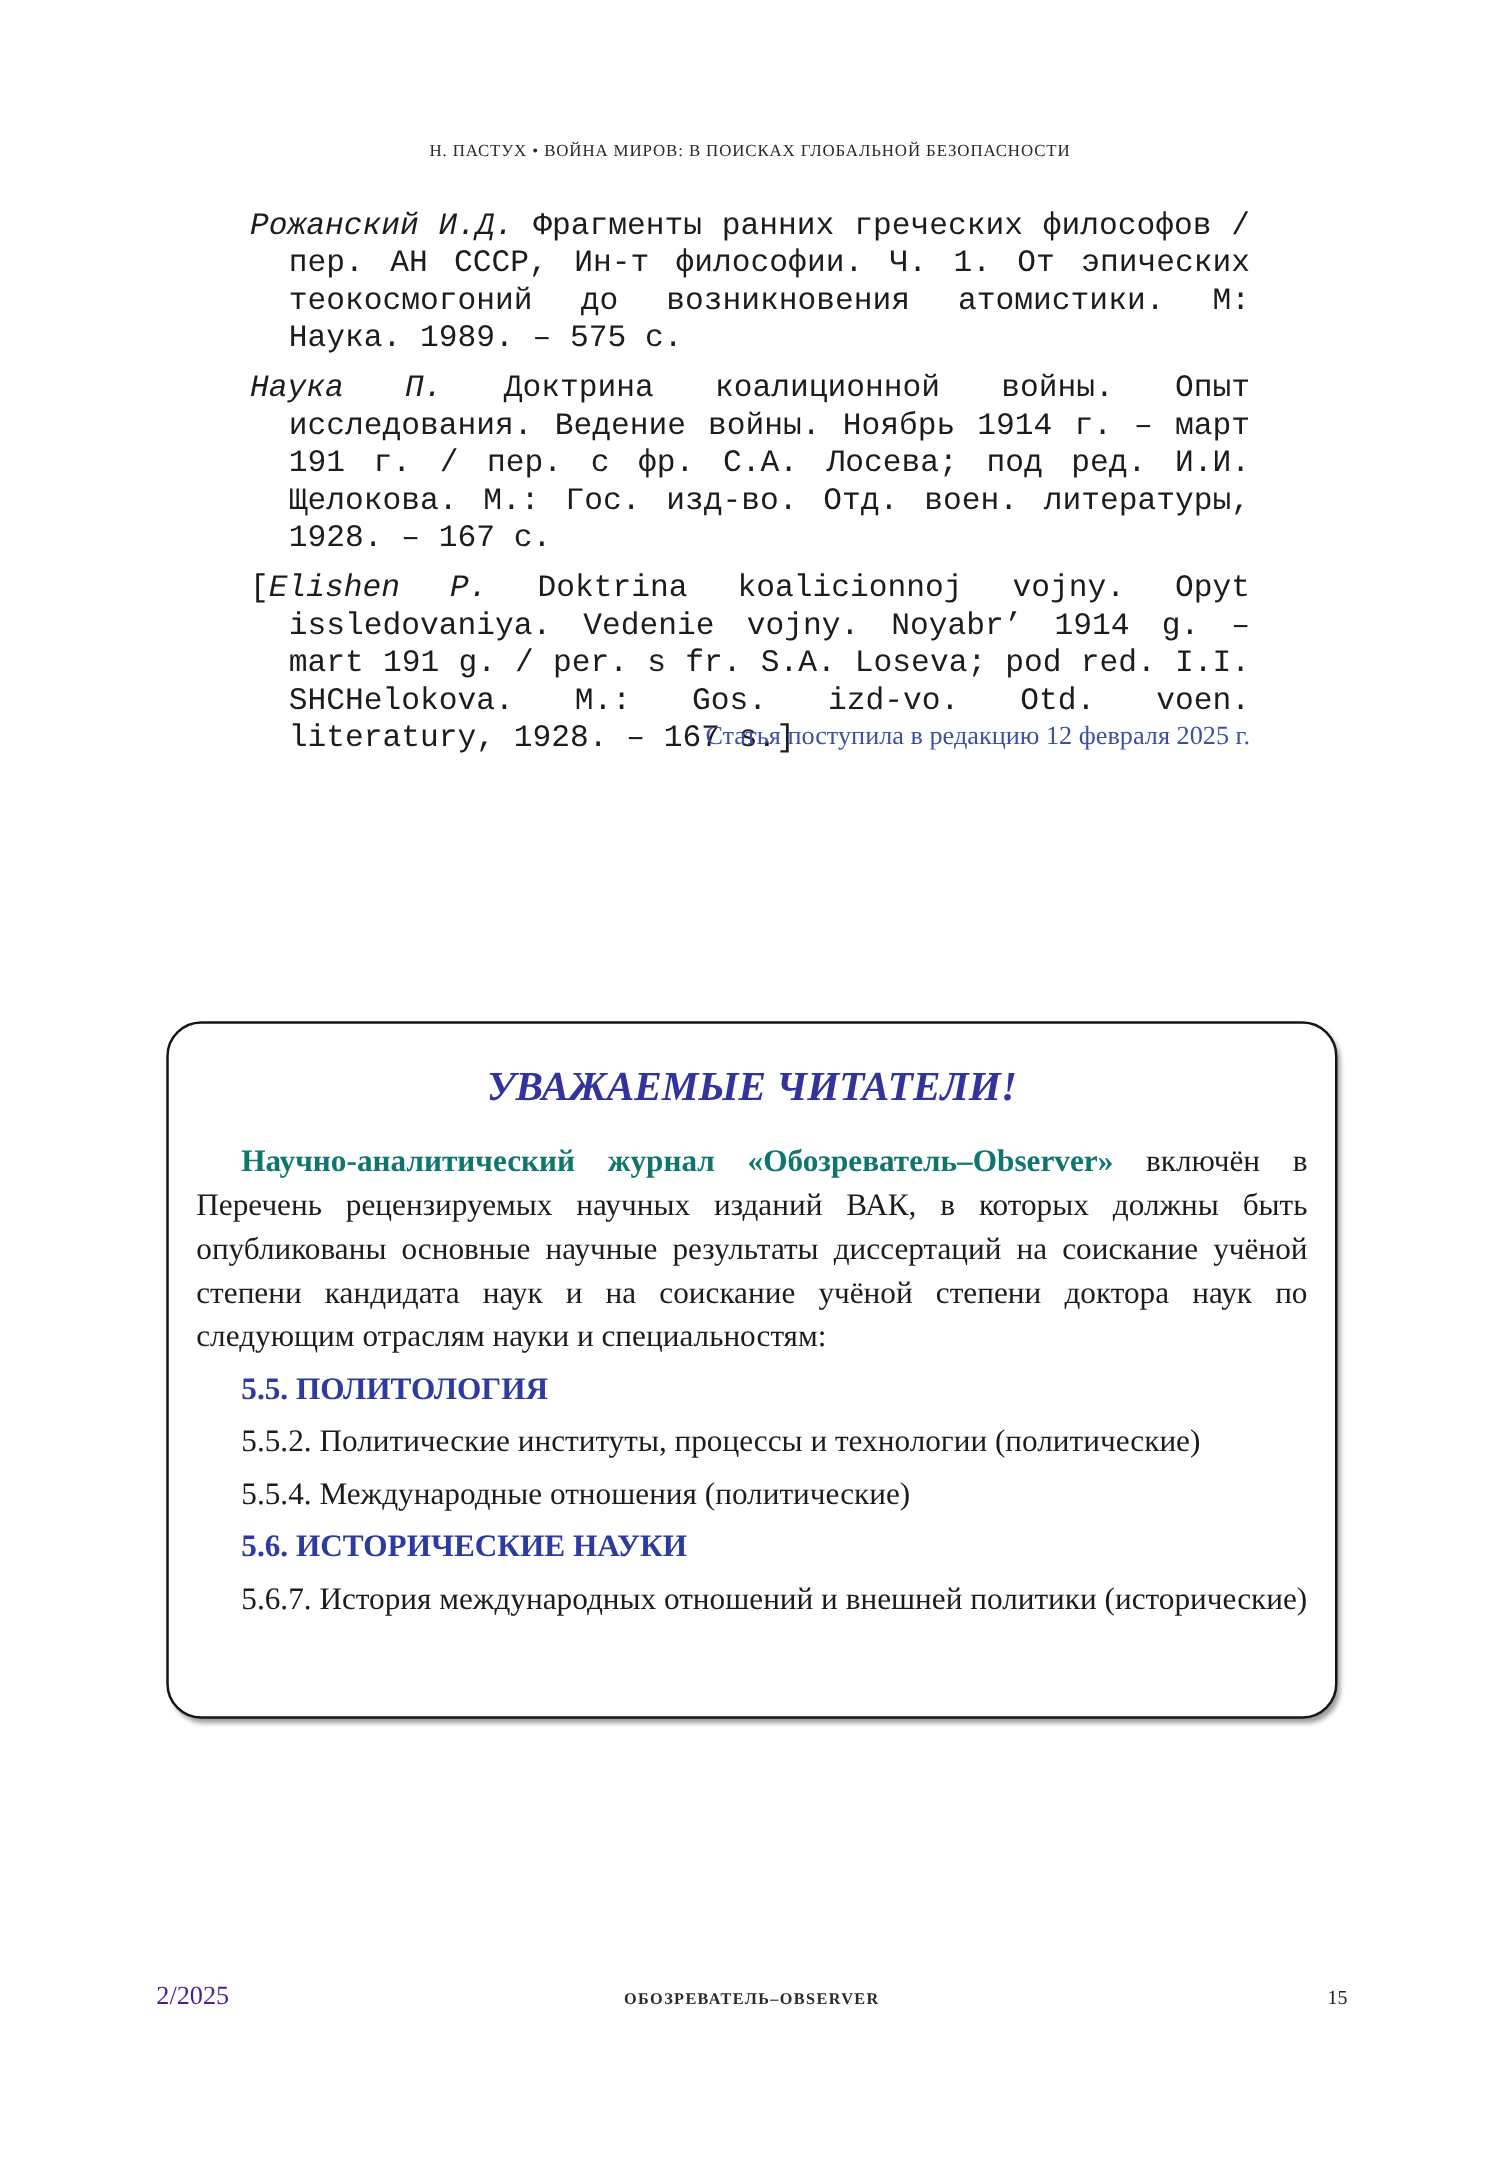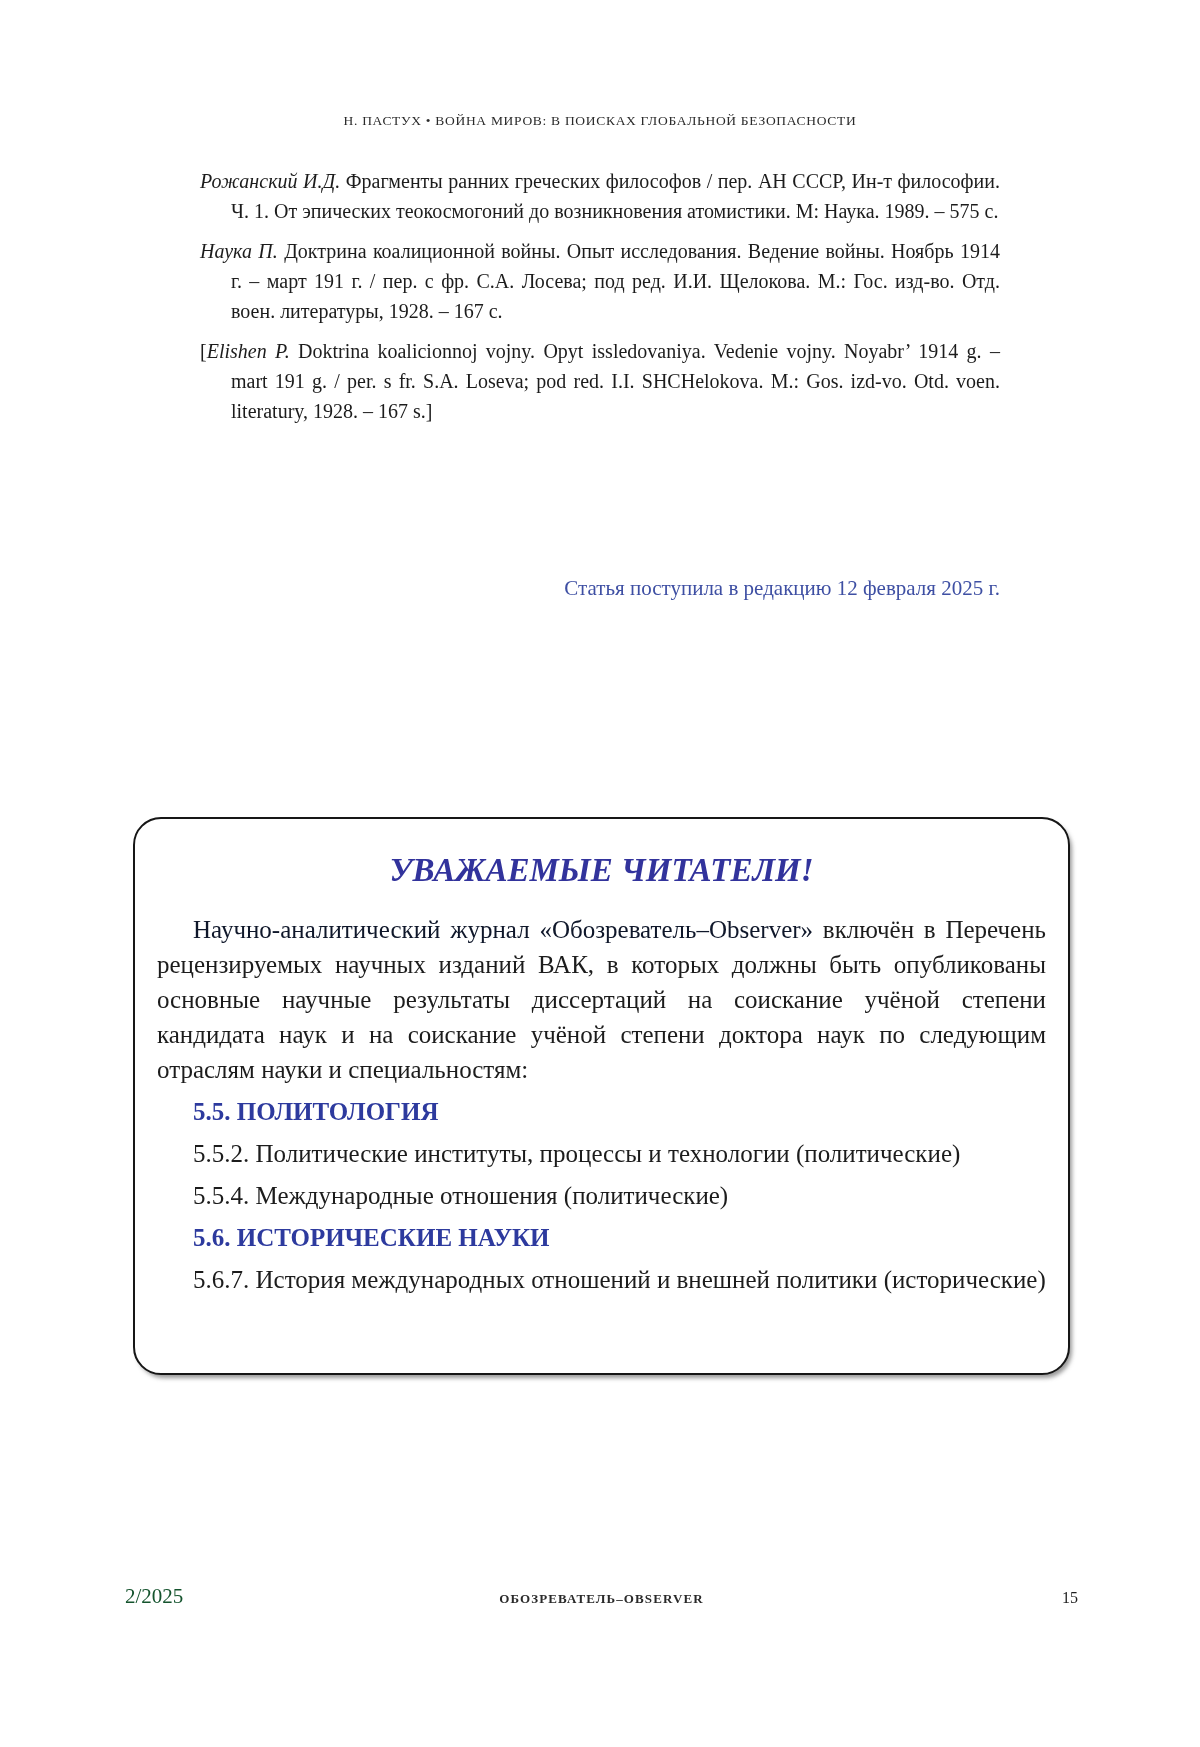--- a/index.html
+++ b/index.html
@@ -26,23 +26,24 @@
     color: #2a2a2a;
     white-space: nowrap;
   }
 
   
   .bibliography {
     position: absolute;
     left: 200px;
     top: 166px;
     width: 800px;
-    font-size: 20px;
+    font-size: 25px;
     line-height: 30px;
     text-align: justify;
+    font-family: Liberation Mono, monospace;
   }
   .bib-entry {
     padding-left: 31px;
     text-indent: -31px;
     margin-bottom: 10px;
   }
   .bib-author { font-style: italic; }
 
   
   .received {
@@ -76,22 +77,22 @@
     font-style: italic;
     color: #32339c;
     font-size: 33px;
     margin: 8px 0 24px 0;
   }
   .box-para {
     text-align: justify;
     text-indent: 36px;
   }
   .box-para .lead {
-    font-weight: normal;
-    color: #0f172a;
+    font-weight: bold;
+    color: #0f766e;
   }
   .box-item {
     text-align: justify;
     text-indent: 36px;
     margin-top: 7px;
   }
   .box-item.heading {
     font-weight: bold;
     color: #2d3a9e;
     text-align: left;
@@ -102,21 +103,21 @@
     position: absolute;
     left: 125px;
     right: 122px;
     top: 1584px;
     display: flex;
     align-items: baseline;
   }
   .f-cell-left  { width: 170px; text-align: left; }
   .f-cell-mid   { flex: 1; text-align: center; font-weight: bold; }
   .f-cell-right { width: 170px; text-align: right; }
-  .f-issue { font-size: 21px; color: #14532d; }
+  .f-issue { font-size: 21px; color: #4c1d95; }
   .f-journal { font-size: 13px; letter-spacing: 1.1px; color: #2a2a2a; }
   .f-page { font-size: 16px; color: #1e1e1e; }
 </style>
 </head>
 <body>
 
 <div class="page">
 
   <div class="running-head">Н. ПАСТУХ • ВОЙНА МИРОВ: В ПОИСКАХ ГЛОБАЛЬНОЙ БЕЗОПАСНОСТИ</div>
 

